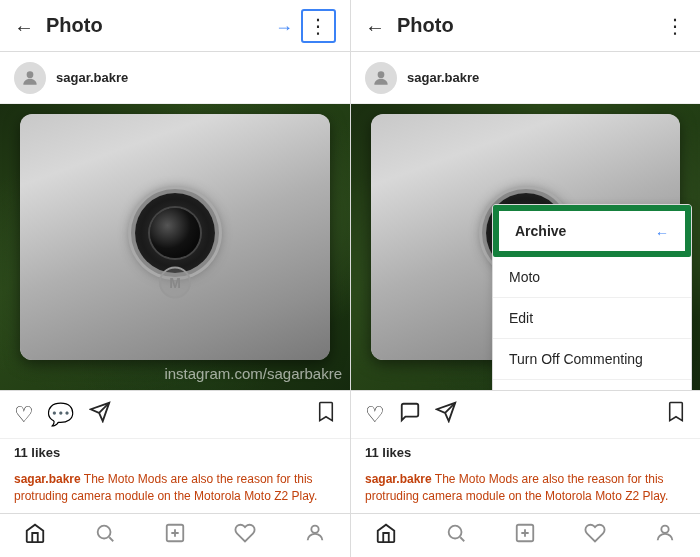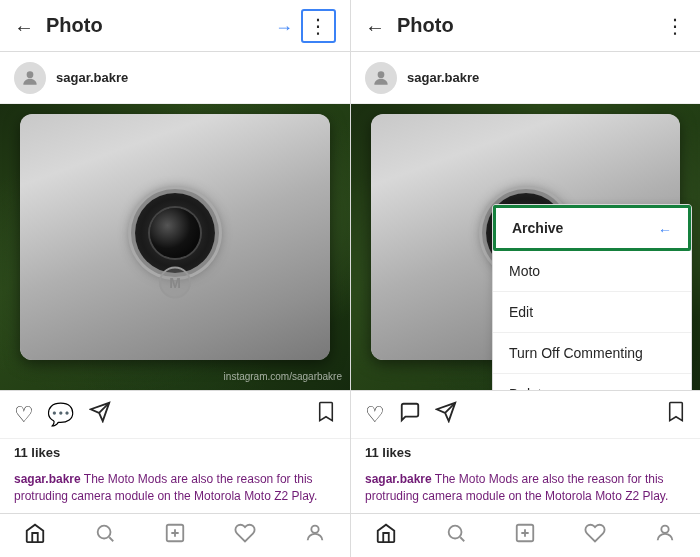--- a/index.html
+++ b/index.html
@@ -165,21 +165,21 @@
       transform: translateX(-50%);
       width: 35px;
       height: 35px;
     }
 
     .watermark {
       position: absolute;
       bottom: 8px;
       right: 8px;
       color: rgba(255,255,255,0.6);
-      font-size: 10px;
+      font-size: 15px;
       margin-left: 28px;
     }
 
     
     .action-bar {
       display: flex;
       align-items: center;
       padding: 10px 14px;
       border-top: 1px solid #dbdbdb;
       height: 48px;
@@ -215,21 +215,21 @@
 
     .likes-count {
       font-size: 13px;
       font-weight: 600;
       color: #262626;
       margin-bottom: 11px;
     }
 
     .caption-text {
       font-size: 12px;
-      color: #701a75;
+      color: #c2410c;
       line-height: 1.4;
     }
 
     .caption-user {
       font-weight: 600;
     }
 
     
     .bottom-nav {
       display: flex;
@@ -429,21 +429,21 @@
               <circle cx="17.5" cy="17.5" r="15" stroke="#999" stroke-width="2" fill="rgba(150,150,150,0.3)"></circle>
               <text x="17.5" y="23" text-anchor="middle" fill="#888" font-size="14" font-weight="bold">M</text>
             </svg>
           </div>
         </div>
       </div>
       <div class="watermark">instagram.com/sagarbakre</div>
     </div>
 
     <div class="context-menu">
-      <div class="menu-item archive-item" style="border:3px solid #15803d;display:flex;align-items:center;justify-content:space-between;">
+      <div class="menu-item archive-item" style="border:6px solid #15803d;display:flex;align-items:center;justify-content:space-between;">
         <span>Archive</span>
         <span style="color:#3b82f6;margin-left:12px;font-size:14px;">← </span>
       </div>
       <div class="menu-item">Moto</div>
       <div class="menu-item">Edit</div>
       <div class="menu-item">Turn Off Commenting</div>
       <div class="menu-item">Delete</div>
 
     </div>
   </div>

